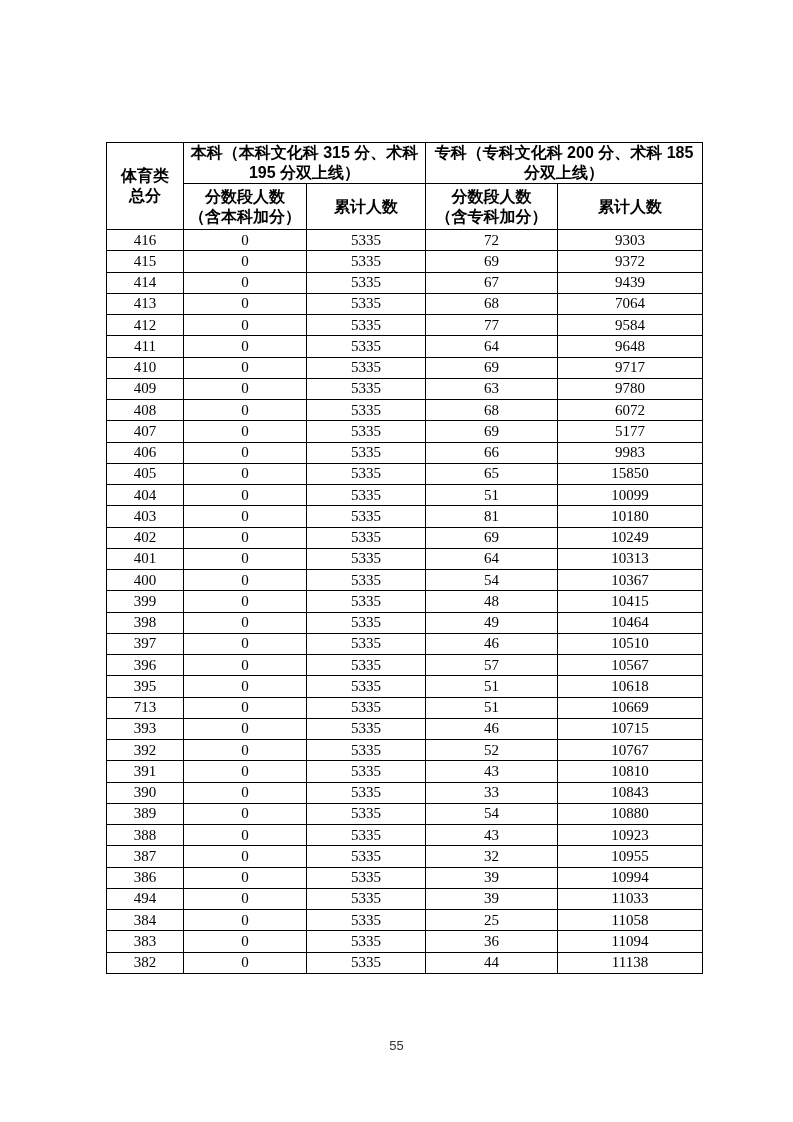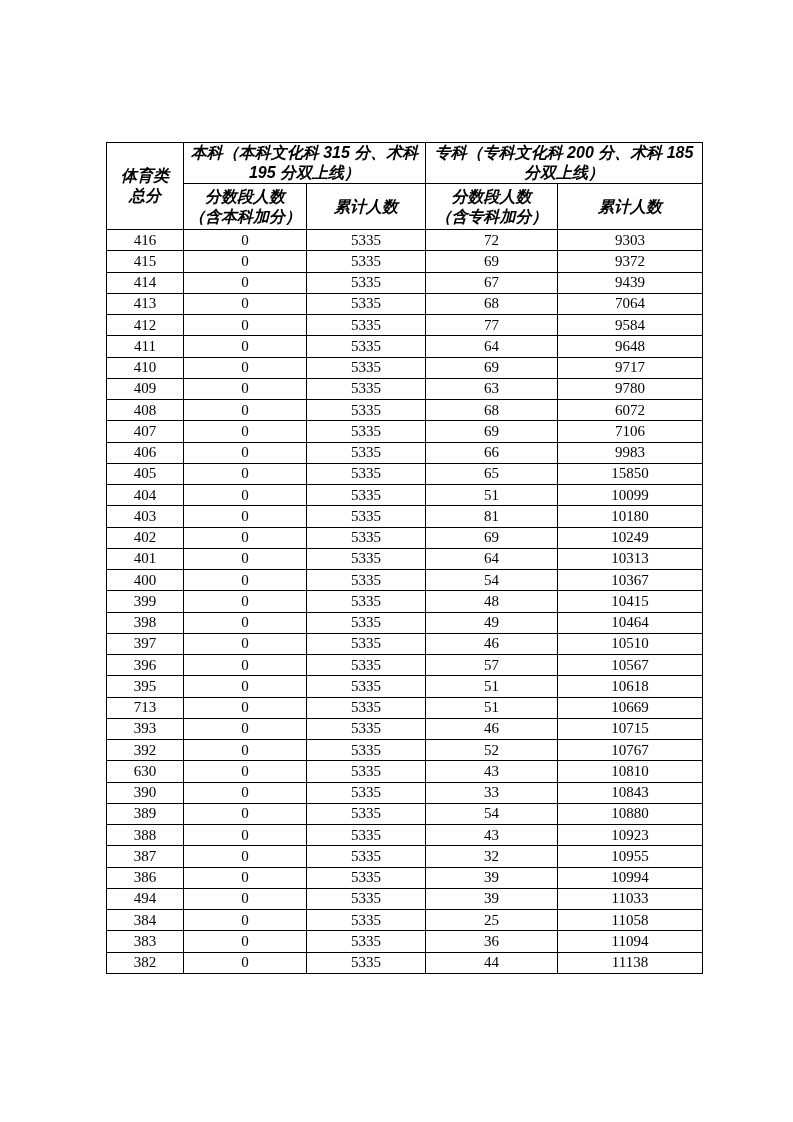--- a/index.html
+++ b/index.html
@@ -25,21 +25,20 @@
     text-align: center;
     vertical-align: middle;
     padding: 0 2px;
     overflow: hidden;
   }
   .score-table thead th {
     font-family: "Liberation Sans", "DejaVu Sans", sans-serif;
     font-weight: 700;
     font-size: 16px;
     line-height: 20px;
-    font-style: italic;
   }
   .row-group th { height: 40px; }
   .row-sub th { height: 45px; }
   .score-table tbody td {
     font-family: "Liberation Serif", "DejaVu Serif", serif;
     font-size: 15px;
     line-height: 1;
     height: 20.26px;
   }
   .page-number {
@@ -150,21 +149,21 @@
           <td>0</td>
           <td>5335</td>
           <td>68</td>
           <td>6072</td>
         </tr>
         <tr>
           <td>407</td>
           <td>0</td>
           <td>5335</td>
           <td>69</td>
-          <td>7106</td>
+          <td>5177</td>
         </tr>
         <tr>
           <td>406</td>
           <td>0</td>
           <td>5335</td>
           <td>66</td>
           <td>9983</td>
         </tr>
         <tr>
           <td>405</td>
@@ -258,21 +257,21 @@
           <td>10715</td>
         </tr>
         <tr>
           <td>392</td>
           <td>0</td>
           <td>5335</td>
           <td>52</td>
           <td>10767</td>
         </tr>
         <tr>
-          <td>630</td>
+          <td>391</td>
           <td>0</td>
           <td>5335</td>
           <td>43</td>
           <td>10810</td>
         </tr>
         <tr>
           <td>390</td>
           <td>0</td>
           <td>5335</td>
           <td>33</td>
@@ -330,14 +329,15 @@
         <tr>
           <td>382</td>
           <td>0</td>
           <td>5335</td>
           <td>44</td>
           <td>11138</td>
         </tr>
       </tbody>
   </table>
 
+  <div class="page-number">55</div>
 
 </div>
 
 </body></html>

